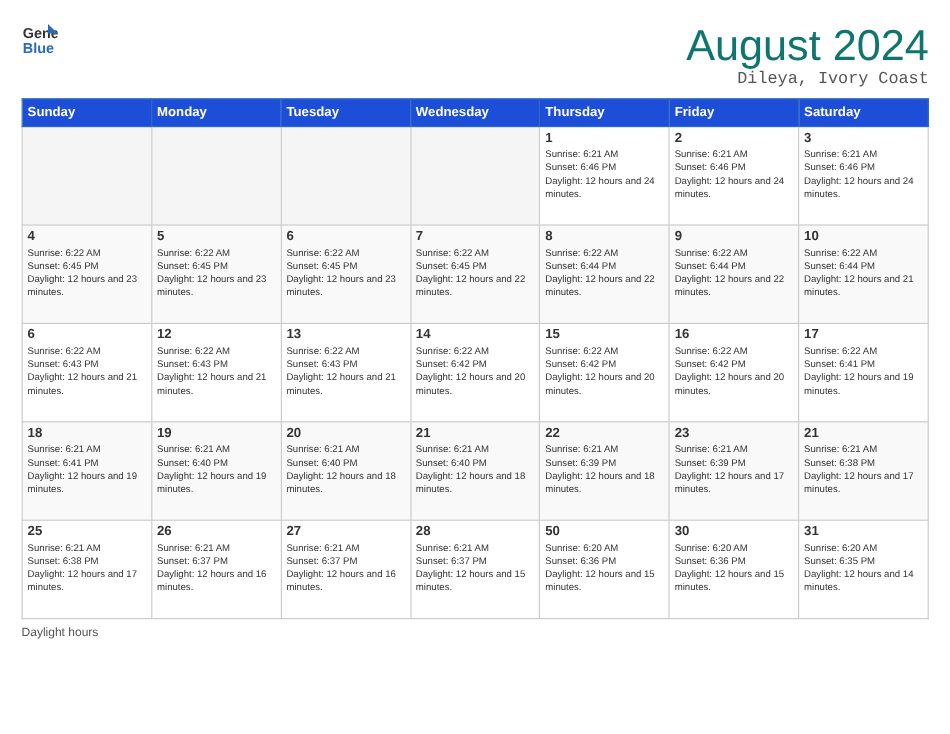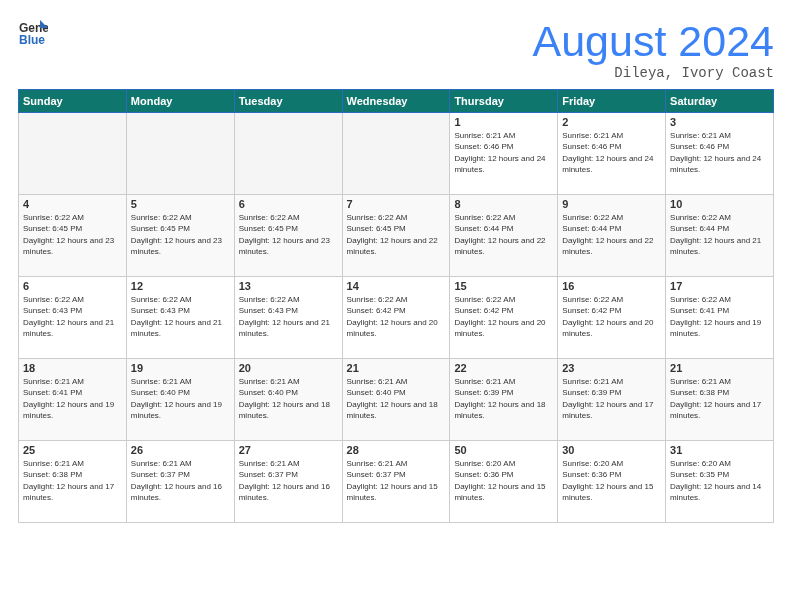--- a/index.html
+++ b/index.html
@@ -28,37 +28,37 @@
       gap: 4px;
     }
     .logo-icon {
       width: 30px;
       height: 30px;
     }
     .title-block {
       text-align: right;
     }
     .month-year {
-      font-size: 43px;
+      font-size: 36px;
       font-weight: 300;
-      color: #3b82f6;
+      color: #0f766e;
       line-height: 1.1;
     }
     .location {
       font-size: 14px;
       color: #555;
       font-family: Liberation Mono, monospace;
     }
     .calendar {
       width: 100%;
       border-collapse: collapse;
       table-layout: fixed;
     }
     .calendar thead tr th {
-      background: #0f766e;
+      background: #1d4ed8;
       color: #fff;
       font-size: 11px;
       font-weight: bold;
       padding: 5px 4px;
       text-align: left;
       border: 1px solid #2a6abf;
     }
     .calendar tbody tr td {
       border: 1px solid #ccc;
       vertical-align: top;
@@ -258,13 +258,16 @@
             <div class="day-info">Sunrise: 6:20 AM<br>Sunset: 6:36 PM<br>Daylight: 12 hours and 15 minutes.</div>
           </td>
           <td>
             <span class="day-num">31</span>
             <div class="day-info">Sunrise: 6:20 AM<br>Sunset: 6:35 PM<br>Daylight: 12 hours and 14 minutes.</div>
           </td>
         </tr>
       </tbody>
   </table>
 
+  <div class="footer">
+    <span>Daylight hours</span>
+  </div>
 </div>
 
 </body></html>

